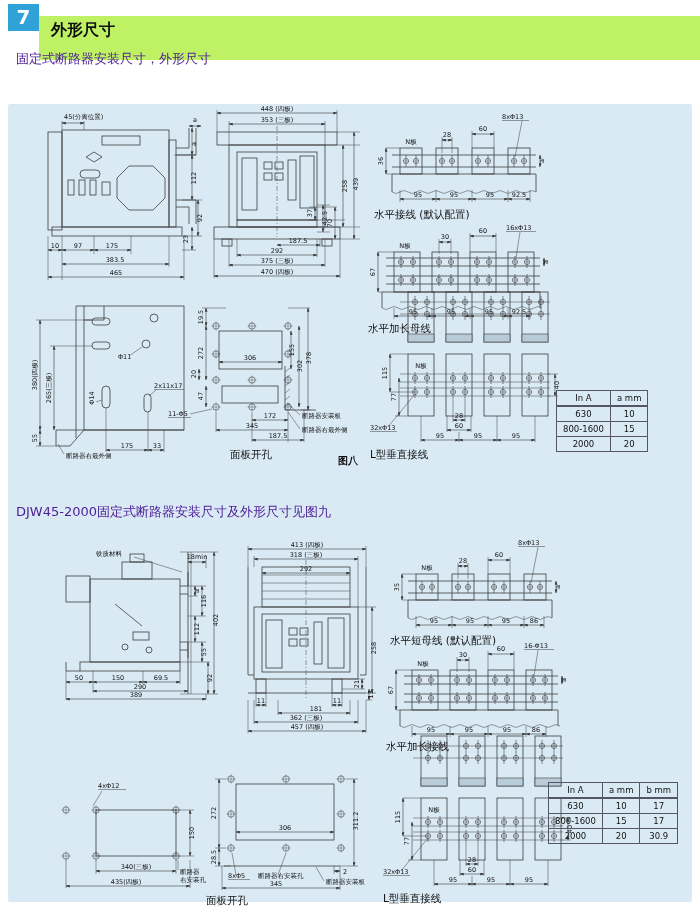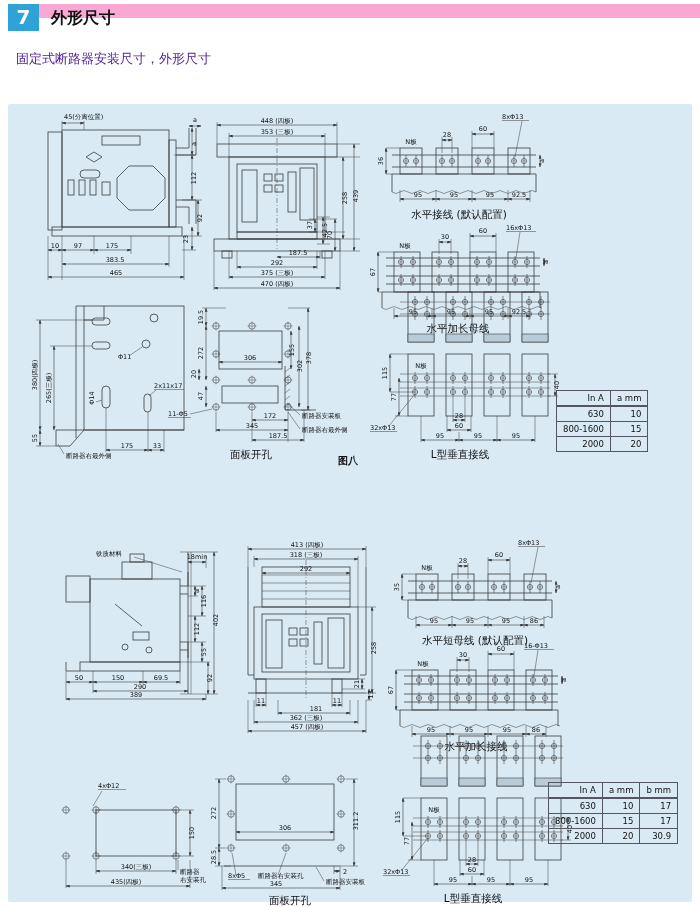--- a/index.html
+++ b/index.html
@@ -1,35 +1,35 @@
 <!DOCTYPE html>
 <html><head>
 <meta charset="utf-8">
 <style>
   html,body{margin:0;padding:0;background:#fff}
   .page{position:relative;width:700px;height:907px;background:#fff;font-family:"DejaVu Sans",sans-serif;overflow:hidden}
   .hdr-box{position:absolute;left:8px;top:4px;width:31px;height:27px;background:#2fa3d8;color:#fff;
     font-size:20px;font-weight:bold;text-align:center;line-height:27px}
-  .hdr-band{position:absolute;left:39px;top:4px;right:0;height:14px;background:#f9a8d4}
+  .hdr-band{position:absolute;left:39px;top:16px;right:0;height:44px;background:#bef264}
   .hdr-title{display:inline-block;padding:4px 0 0 12px;font-size:16px;font-weight:bold;color:#111}
   p.txt{position:absolute;margin:0;font-size:13px;color:#4c1d95;left:16px}
   .panel{position:absolute;left:8px;width:684px;background:#d9eaf5;border-radius:2px}
   .drw{position:absolute}
-  .cap{font-size:10.5px;color:#111;text-align:center;margin-top:2px;white-space:nowrap}
+  .cap{font-size:10.5px;color:#111;text-align:left;margin-top:2px;white-space:nowrap}
   .figcap{position:absolute;font-size:10px;font-weight:bold;color:#111}
   svg{overflow:visible;display:block}
   .ln{stroke:#3c3c3c;stroke-width:.8;fill:none}
   .th{stroke:#3c3c3c;stroke-width:.5;fill:none}
   .dl{stroke:#3c3c3c;stroke-width:.6;fill:none;marker-start:url(#arr);marker-end:url(#arr)}
   .ctr{stroke:#3c3c3c;stroke-width:.5;stroke-dasharray:5 2 1 2;fill:none}
   .shade{fill:#b8cbd8;stroke:#3c3c3c;stroke-width:.6}
   svg text{font-size:6.5px;fill:#111;font-family:"DejaVu Sans",sans-serif}
   .tm{text-anchor:middle}
   table.spec{border-collapse:collapse}
-  .spec th,.spec td{border:1px solid #556;font-size:8.5px;font-weight:normal;text-align:right;
+  .spec th,.spec td{border:1px solid #556;font-size:8.5px;font-weight:normal;text-align:center;
     padding:2px 6px;color:#111;background:transparent}
   .spec th{border-bottom:2px solid #556}
 </style>
 </head>
 <body>
 
 <svg style="position:absolute;width:0;height:0">
   <defs>
     <marker id="arr" markerWidth="7" markerHeight="5" refX="6.3" refY="2.5" orient="auto-start-reverse">
       <path d="M0,0L7,2.5L0,5z" fill="#3c3c3c"></path>
@@ -108,21 +108,21 @@
         <text class="tm" x="54" y="137.5">97</text>
         <line class="dl" x1="70" y1="140" x2="107" y2="140"></line>
         <text class="tm" x="88" y="137.5">175</text>
         <line class="dl" x1="38" y1="154" x2="145" y2="154"></line>
         <text class="tm" x="91" y="151.5">383.5</text>
         <line class="dl" x1="24" y1="167" x2="160" y2="167"></line>
         <text class="tm" x="92" y="164.5">465</text>
       </svg>
     </div>
 
-    <div class="drw" style="left:194px;top:12px">
+    <div class="drw" style="left:194px;top:0">
       <svg width="162" height="180" viewBox="0 0 162 180">
         <rect class="ln" x="15" y="28" width="120" height="13"></rect>
         <rect class="ln" x="27" y="41" width="96" height="82"></rect>
         <rect class="ln" x="35" y="48" width="80" height="68"></rect>
         <rect class="ln" x="40" y="54" width="15" height="52"></rect>
         <rect class="ln" x="62" y="58" width="8" height="7"></rect>
           <rect class="ln" x="73" y="58" width="8" height="7"></rect>
         <rect class="ln" x="62" y="69" width="8" height="7"></rect>
           <rect class="ln" x="73" y="69" width="8" height="7"></rect>
         <rect class="ln" x="86" y="56" width="8" height="40"></rect>
@@ -504,20 +504,21 @@
         <td>15</td>
       </tr>
       <tr>
         <td>2000</td>
         <td>20</td>
       </tr>
     </tbody>
       </table>
   </div>
 
+  <p class="txt" style="top:503px">DJW45-2000固定式断路器安装尺寸及外形尺寸见图九</p>
 
   <div class="panel" style="top:530px;height:372px">
 
     <div class="drw" style="left:22px;top:14px">
       <svg width="190" height="158" viewBox="0 0 190 158">
         <rect class="ln" x="60" y="35" width="90" height="83"></rect>
         <rect class="ln" x="92" y="18" width="30" height="17"></rect>
         <rect class="ln" x="100" y="10" width="14" height="8"></rect>
         <rect class="ln" x="36" y="32" width="24" height="26"></rect>
         <line class="ln" x1="85" y1="60" x2="112" y2="82"></line>

